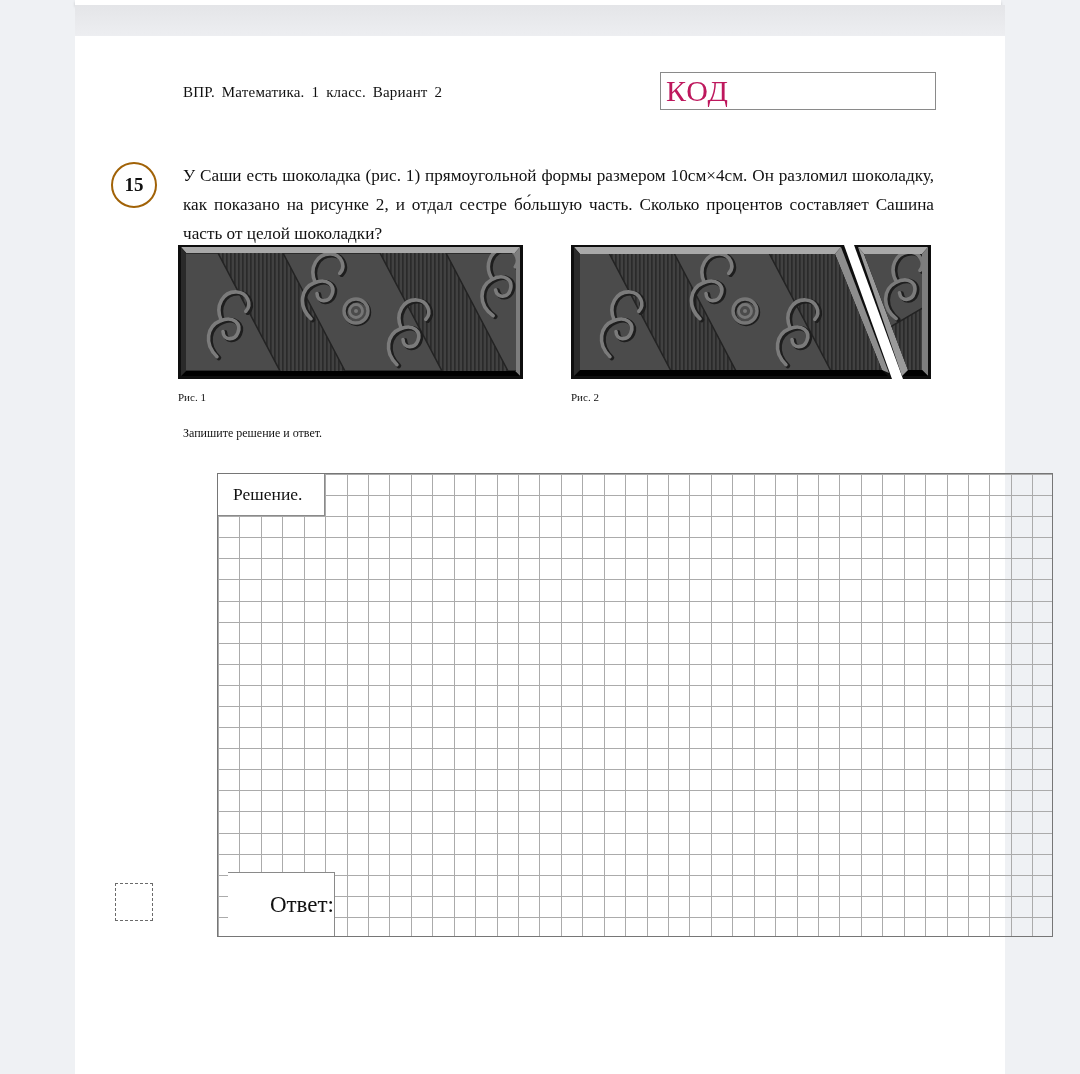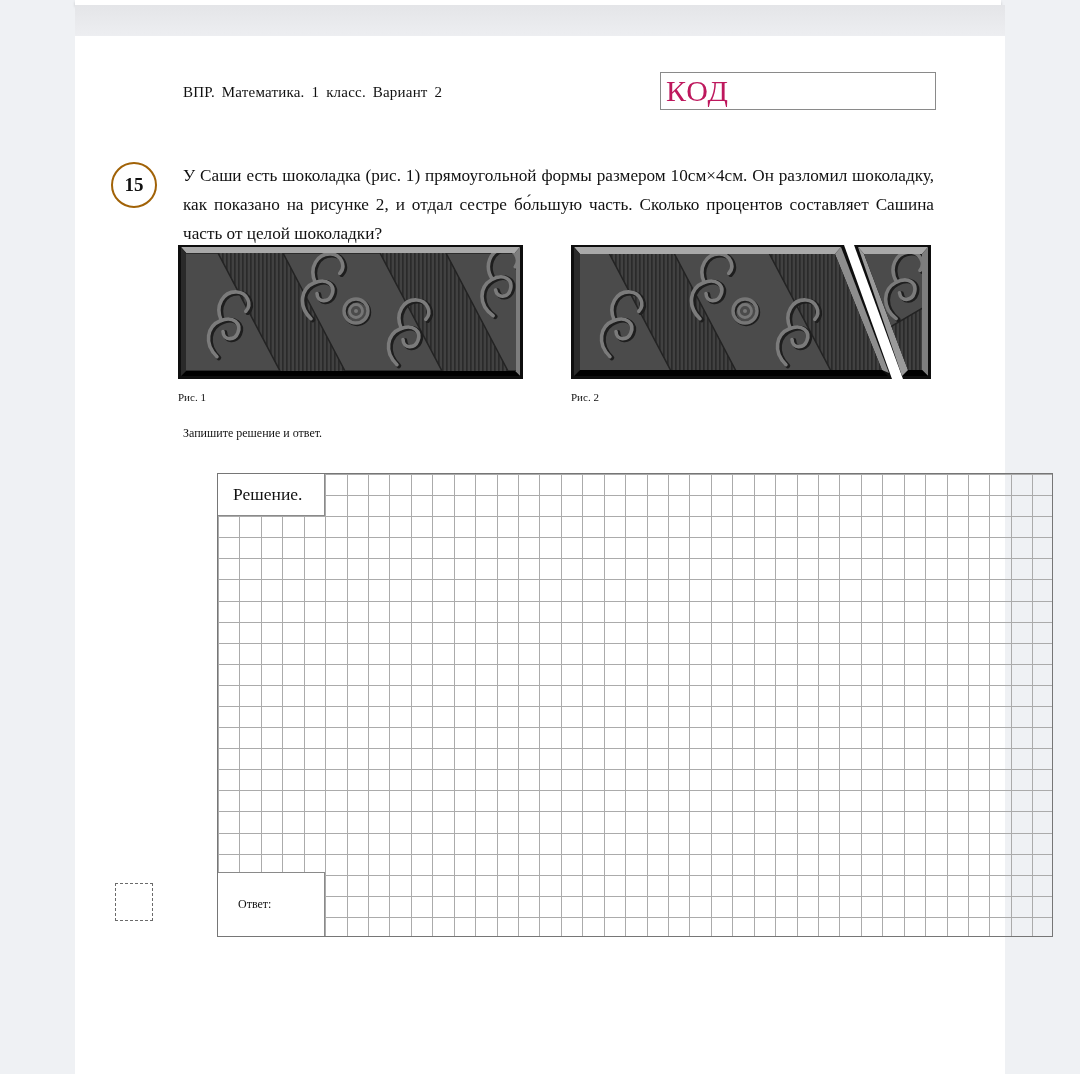--- a/index.html
+++ b/index.html
@@ -63,24 +63,24 @@
       repeating-linear-gradient(to bottom,#ababab 0 1px,transparent 1px 21.091px);
     margin-left: 34px;
   }
   .solution-label-box{
     position:absolute;left:0;top:0;width:107px;height:42px;
     background:#ffffff;border-right:1px solid #8a8a8a;border-bottom:1px solid #8a8a8a;
     box-sizing:border-box;display:flex;align-items:center;
     font-size:17.5px;padding-left:15px;
   }
   .answer-label-box{
-    position:absolute;left:0;bottom:0;width:107px;height:64px;
+    position:absolute;left:10px;bottom:0;width:107px;height:64px;
     background:#ffffff;border-right:1px solid #8a8a8a;border-top:1px solid #8a8a8a;
     box-sizing:border-box;display:flex;align-items:center;
-    font-size:12px;padding-left:20px;
+    font-size:23px;padding-left:20px;justify-content:flex-end;
   }
   .score-box{
     position:absolute;left:40px;top:847px;width:38px;height:38px;
     border:1.5px dashed #6a6a6a;box-sizing:border-box;background:#fff;
   }
 </style>
 </head>
 <body>
 
 <div class="prev-page-sliver"></div>

